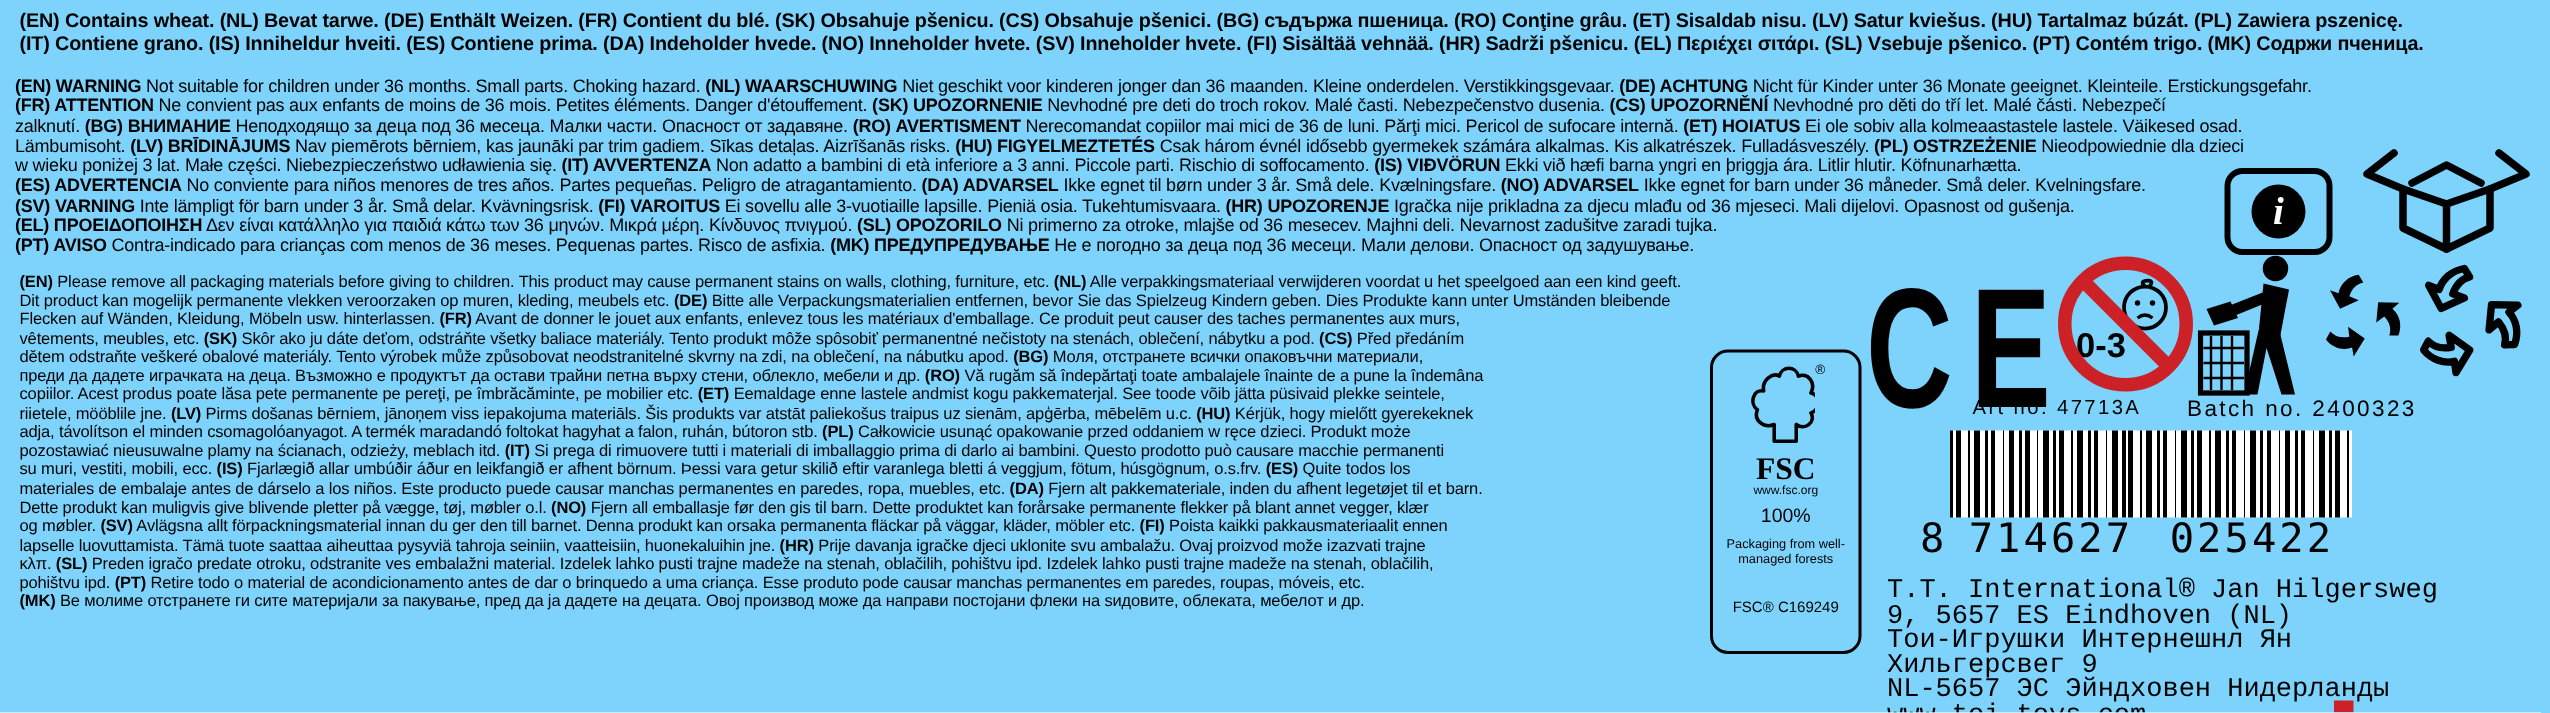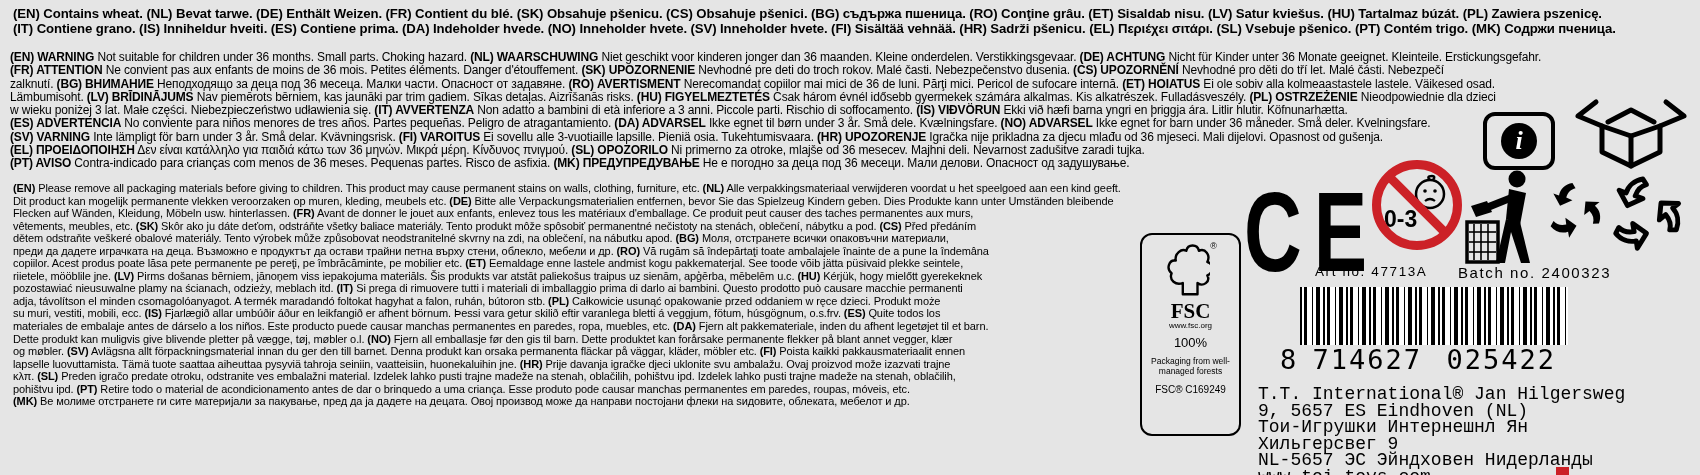--- a/index.html
+++ b/index.html
@@ -1,36 +1,36 @@
 <!DOCTYPE html>
 <html style="--red: #cc2127;"><head>
 <meta charset="utf-8">
 <style>
   html,body{margin:0;padding:0;background:#fff;}
-  #label{position:relative;width:1700px;height:475px;background:#e5e5e5;color:#000;
+  #label{position:relative;width:1700px;height:475px;background:#7dd3fc;color:#000;
          font-family:"Liberation Sans",sans-serif;overflow:hidden;}
   .tline{white-space:nowrap;}
   
   #allergen{position:absolute;left:13px;top:7px;font-size:13.2px;line-height:14.8px;font-weight:bold;letter-spacing:-0.1px;}
   
   #warning{position:absolute;left:10px;top:51px;font-size:12px;line-height:13.3px;letter-spacing:-0.15px;}
   
   #packaging{position:absolute;left:13px;top:182px;font-size:11px;line-height:12.55px;letter-spacing:-0.1px;width:1126px;overflow:hidden;}
   
   .icon-abs{position:absolute;}
   #info-icon{left:1483px;top:112px;width:72px;height:58px;border:4px solid #000;border-radius:12px;
              display:flex;align-items:center;justify-content:center;box-sizing:border-box;}
   #info-icon .dot{width:36px;height:36px;border-radius:50%;background:#000;color:#fff;display:flex;
                   align-items:center;justify-content:center;font-family:"Liberation Serif",serif;
                   font-style:italic;font-weight:bold;font-size:26px;}
   
   #ce-mark{position:absolute;left:1244px;top:176px;font-weight:bold;font-size:80px;letter-spacing:12px;
            transform:scaleY(1.42);transform-origin:top left;line-height:1;}
   
-  #age-badge{position:absolute;left:1372px;top:160px;width:90px;height:90px;}
+  #age-badge{position:absolute;left:1372px;top:171px;width:90px;height:90px;}
   #age-badge .ring{position:absolute;inset:0;border:9px solid var(--red,#cc2127);border-radius:50%;box-sizing:border-box;}
   #age-badge .bar{position:absolute;left:2px;top:40px;width:86px;height:9px;background:var(--red,#cc2127);
                   transform:rotate(45deg);}
   #age-badge .num{position:absolute;left:12px;top:46px;font-weight:bold;font-size:23px;}
   #age-badge svg{position:absolute;left:40px;top:14px;}
   
   #art-no{position:absolute;left:1315px;top:264px;font-size:13.5px;letter-spacing:1.6px;}
   #batch-no{position:absolute;left:1458px;top:264px;font-size:15px;letter-spacing:1.6px;}
   
   #barcode{position:absolute;left:1280px;top:287px;display:flex;align-items:flex-end;}
@@ -46,21 +46,21 @@
   
   #address{position:absolute;left:1258px;top:386px;width:380px;text-align:left;font-size:18px;line-height:16.5px;font-family:Liberation Mono, monospace;}
   
   #fsc-box{position:absolute;left:1140px;top:233px;width:101px;height:203px;border:2.5px solid #000;
            border-radius:12px;box-sizing:border-box;text-align:center;padding-top:6px;}
   #fsc-box .reg{font-size:9px;vertical-align:top;}
   #fsc-brand{font-family:"Liberation Serif",serif;font-weight:bold;font-size:21px;line-height:20px;}
   #fsc-url{font-size:8px;line-height:10px;}
   #fsc-pct{font-size:13px;line-height:18px;margin-top:3px;}
   #fsc-desc{font-size:8.5px;line-height:10px;margin-top:4px;}
-  #fsc-lic{font-size:10px;line-height:12px;margin-top:8px;}
+  #fsc-lic{font-size:10px;line-height:12px;margin-top:23px;}
   #print-mark{position:absolute;left:1556px;top:467px;width:13px;height:8px;background:var(--red,#cc2127);}
   b{font-weight:bold;}
 </style>
 </head>
 <body>
 
 <div id="label">
 
   <div id="allergen">
       <div class="tline"><span>(EN) Contains wheat. (NL) Bevat tarwe. (DE) Enthält Weizen. (FR) Contient du blé. (SK) Obsahuje pšenicu. (CS) Obsahuje pšenici. (BG) съдържа пшеница. (RO) Conţine grâu. (ET) Sisaldab nisu. (LV) Satur kviešus. (HU) Tartalmaz búzát. (PL) Zawiera pszenicę.</span></div>
@@ -81,22 +81,22 @@
 
   <div id="packaging">
       <div class="tline"><b>(EN)</b><span> Please remove all packaging materials before giving to children. This product may cause permanent stains on walls, clothing, furniture, etc. </span><b>(NL)</b><span> Alle verpakkingsmateriaal verwijderen voordat u het speelgoed aan een kind geeft.</span></div>
       <div class="tline"><span>Dit product kan mogelijk permanente vlekken veroorzaken op muren, kleding, meubels etc. </span><b>(DE)</b><span> Bitte alle Verpackungsmaterialien entfernen, bevor Sie das Spielzeug Kindern geben. Dies Produkte kann unter Umständen bleibende</span></div>
       <div class="tline"><span>Flecken auf Wänden, Kleidung, Möbeln usw. hinterlassen. </span><b>(FR)</b><span> Avant de donner le jouet aux enfants, enlevez tous les matériaux d'emballage. Ce produit peut causer des taches permanentes aux murs,</span></div>
       <div class="tline"><span>vêtements, meubles, etc. </span><b>(SK)</b><span> Skôr ako ju dáte deťom, odstráňte všetky baliace materiály. Tento produkt môže spôsobiť permanentné nečistoty na stenách, oblečení, nábytku a pod. </span><b>(CS)</b><span> Před předáním</span></div>
       <div class="tline"><span>dětem odstraňte veškeré obalové materiály. Tento výrobek může způsobovat neodstranitelné skvrny na zdi, na oblečení, na nábutku apod. </span><b>(BG)</b><span> Моля, отстранете всички опаковъчни материали,</span></div>
       <div class="tline"><span>преди да дадете играчката на деца. Възможно е продуктът да остави трайни петна върху стени, облекло, мебели и др. </span><b>(RO)</b><span> Vă rugăm să îndepărtaţi toate ambalajele înainte de a pune la îndemâna</span></div>
       <div class="tline"><span>copiilor. Acest produs poate lăsa pete permanente pe pereţi, pe îmbrăcăminte, pe mobilier etc. </span><b>(ET)</b><span> Eemaldage enne lastele andmist kogu pakkematerjal. See toode võib jätta püsivaid plekke seintele,</span></div>
       <div class="tline"><span>riietele, mööblile jne. </span><b>(LV)</b><span> Pirms došanas bērniem, jānoņem viss iepakojuma materiāls. Šis produkts var atstāt paliekošus traipus uz sienām, apģērba, mēbelēm u.c. </span><b>(HU)</b><span> Kérjük, hogy mielőtt gyerekeknek</span></div>
+      <div class="tline"><span>adja, távolítson el minden csomagolóanyagot. A termék maradandó foltokat hagyhat a falon, ruhán, bútoron stb. </span><b>(PL)</b><span> Całkowicie usunąć opakowanie przed oddaniem w ręce dzieci. Produkt może</span></div>
       <div class="tline"><span>pozostawiać nieusuwalne plamy na ścianach, odzieży, meblach itd. </span><b>(IT)</b><span> Si prega di rimuovere tutti i materiali di imballaggio prima di darlo ai bambini. Questo prodotto può causare macchie permanenti</span></div>
-      <div class="tline"><span>adja, távolítson el minden csomagolóanyagot. A termék maradandó foltokat hagyhat a falon, ruhán, bútoron stb. </span><b>(PL)</b><span> Całkowicie usunąć opakowanie przed oddaniem w ręce dzieci. Produkt może</span></div>
       <div class="tline"><span>su muri, vestiti, mobili, ecc. </span><b>(IS)</b><span> Fjarlægið allar umbúðir áður en leikfangið er afhent börnum. Þessi vara getur skilið eftir varanlega bletti á veggjum, fötum, húsgögnum, o.s.frv. </span><b>(ES)</b><span> Quite todos los</span></div>
       <div class="tline"><span>materiales de embalaje antes de dárselo a los niños. Este producto puede causar manchas permanentes en paredes, ropa, muebles, etc. </span><b>(DA)</b><span> Fjern alt pakkemateriale, inden du afhent legetøjet til et barn.</span></div>
       <div class="tline"><span>Dette produkt kan muligvis give blivende pletter på vægge, tøj, møbler o.l. </span><b>(NO)</b><span> Fjern all emballasje før den gis til barn. Dette produktet kan forårsake permanente flekker på blant annet vegger, klær</span></div>
       <div class="tline"><span>og møbler. </span><b>(SV)</b><span> Avlägsna allt förpackningsmaterial innan du ger den till barnet. Denna produkt kan orsaka permanenta fläckar på väggar, kläder, möbler etc. </span><b>(FI)</b><span> Poista kaikki pakkausmateriaalit ennen</span></div>
       <div class="tline"><span>lapselle luovuttamista. Tämä tuote saattaa aiheuttaa pysyviä tahroja seiniin, vaatteisiin, huonekaluihin jne. </span><b>(HR)</b><span> Prije davanja igračke djeci uklonite svu ambalažu. Ovaj proizvod može izazvati trajne</span></div>
       <div class="tline"><span>κλπ. </span><b>(SL)</b><span> Preden igračo predate otroku, odstranite ves embalažni material. Izdelek lahko pusti trajne madeže na stenah, oblačilih, pohištvu ipd. Izdelek lahko pusti trajne madeže na stenah, oblačilih,</span></div>
       <div class="tline"><span>pohištvu ipd. </span><b>(PT)</b><span> Retire todo o material de acondicionamento antes de dar o brinquedo a uma criança. Esse produto pode causar manchas permanentes em paredes, roupas, móveis, etc.</span></div>
       <div class="tline"><b>(MK)</b><span> Ве молиме отстранете ги сите материјали за пакување, пред да ја дадете на децата. Овој производ може да направи постојани флеки на ѕидовите, облеката, мебелот и др.</span></div>
     </div>
 

